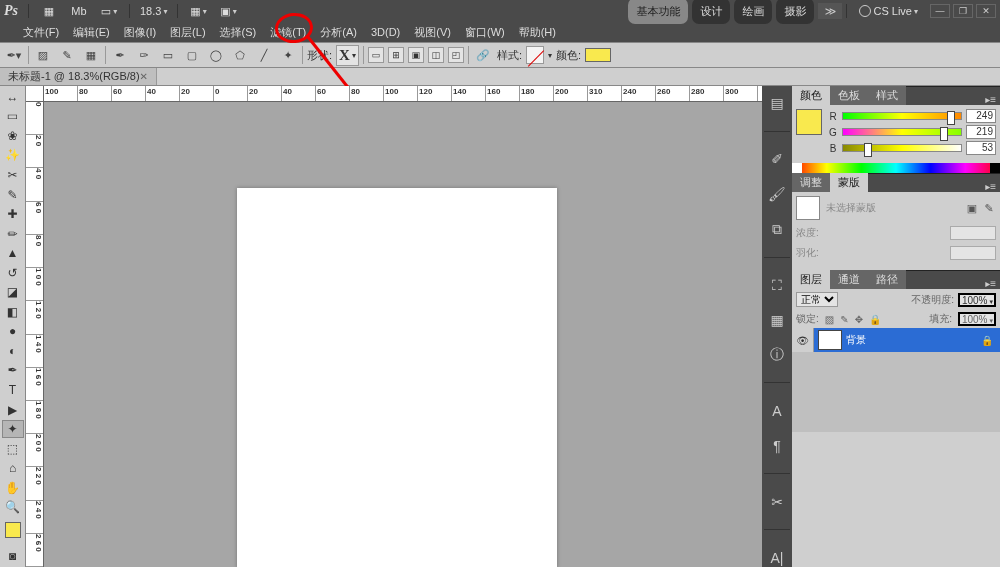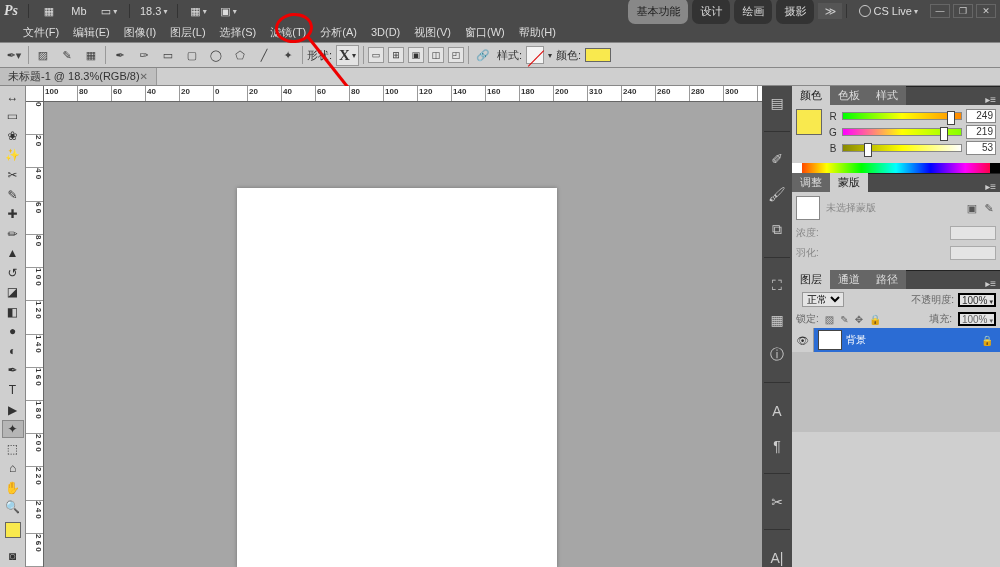--- a/index.html
+++ b/index.html
@@ -94,21 +94,21 @@
   .hue-strip::before{ left:0; background:#fff; } .hue-strip::after{ right:0; background:#000; }
 
   .mask-panel .ro { color:#888; }
   .mask-row { display:flex; align-items:center; gap:6px; margin-bottom:6px; }
   .mask-thumb { width:24px; height:24px; background:#fff; border:1px solid #888; }
   .mask-btns { display:flex; flex-direction:column; gap:4px; align-items:flex-end; }
   .pbtn { width:74px; height:16px; background:#e4e4e4; border:1px solid #999; text-align:center; line-height:14px; }
   .field { width:46px; height:14px; background:#e4e4e4; border:1px solid #aaa; }
 
   .layers-body { padding:0; }
-  .layers-top { display:flex; align-items:center; gap:4px; padding:3px 4px;margin-left:6px; }
+  .layers-top { display:flex; align-items:center; gap:4px; padding:3px 4px; }
   .layers-top select { font-size:10px; background:#e4e4e4; border:1px solid #999; }
   .lock-row { display:flex; align-items:center; gap:6px; padding:2px 4px; color:#666; font-size:10px; }
   .layer-row { display:flex; align-items:center; height:24px; background:#2b6cd4; color:#fff; }
   .layer-row .eye { width:22px; height:100%; background:#cfcfcf; display:flex; align-items:center; justify-content:center; color:#333; border-right:1px solid #999; }
   .layer-row .lthumb { width:24px; height:20px; background:#fff; border:1px solid #444; margin:0 4px; }
   .layer-row .lock { margin-left:auto; margin-right:6px; }
   .layers-fill { height:80px; background:#bfbfbf; }
 
   .pct { width:38px; height:14px; background:#e4e4e4; border:2px solid #000000; text-align:right; padding-right:1px; }
   .pct::after { content:"▾"; font-size:7px; margin-left:2px; }

